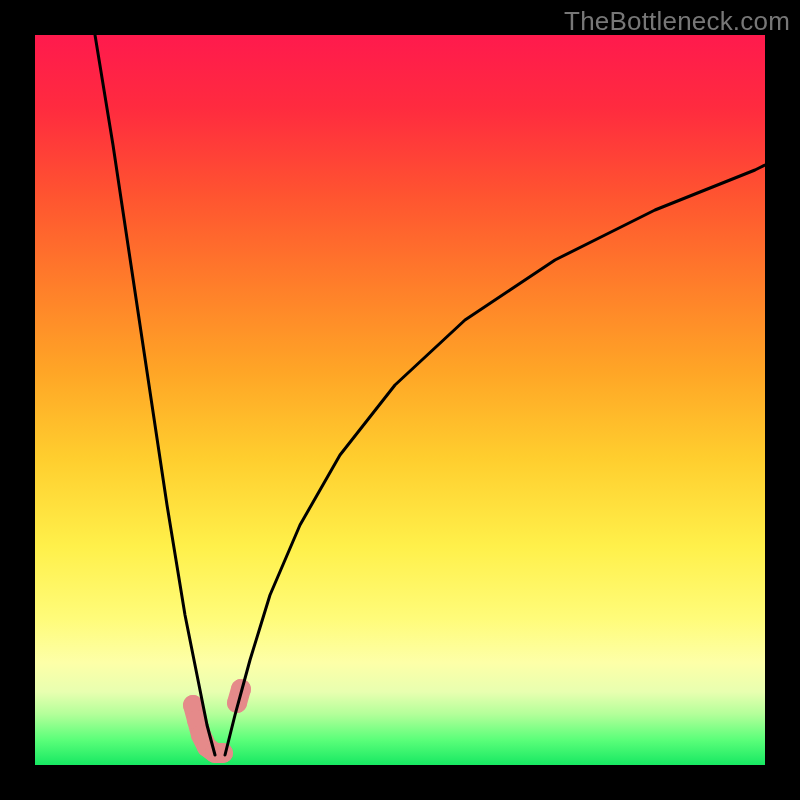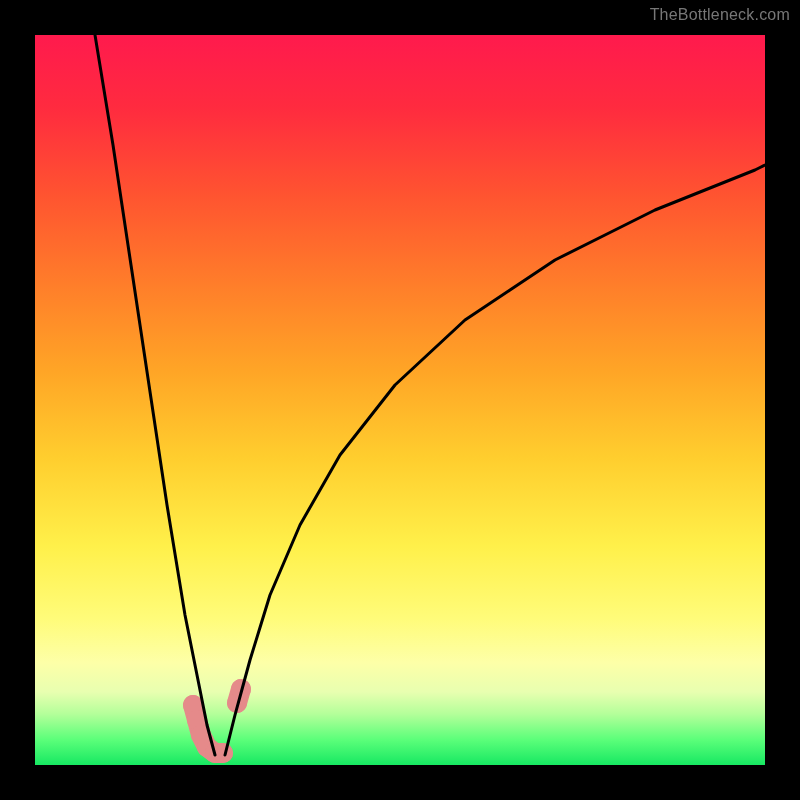--- a/index.html
+++ b/index.html
@@ -39,21 +39,21 @@
       #b4ff9a 93%,
       #5cff7a 96.5%,
       #17e862 100%
     );
   }
   .watermark {
     position: absolute;
     top: 6px;
     right: 10px;
     color: #777;
-    font-size: 16px;
+    font-size: 26px;
     letter-spacing: 0.2px;
     font-weight: 500;
     user-select: none;
   }
   svg.curves {
     position: absolute;
     left: 0;
     top: 0;
     width: 730px;
     height: 730px;

